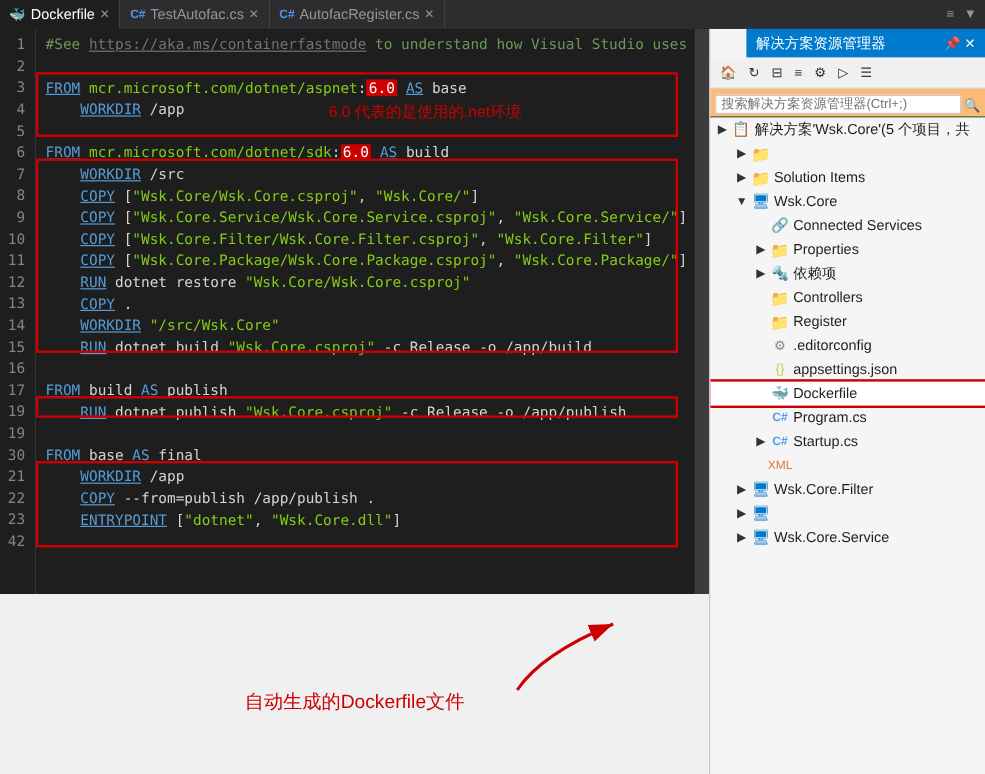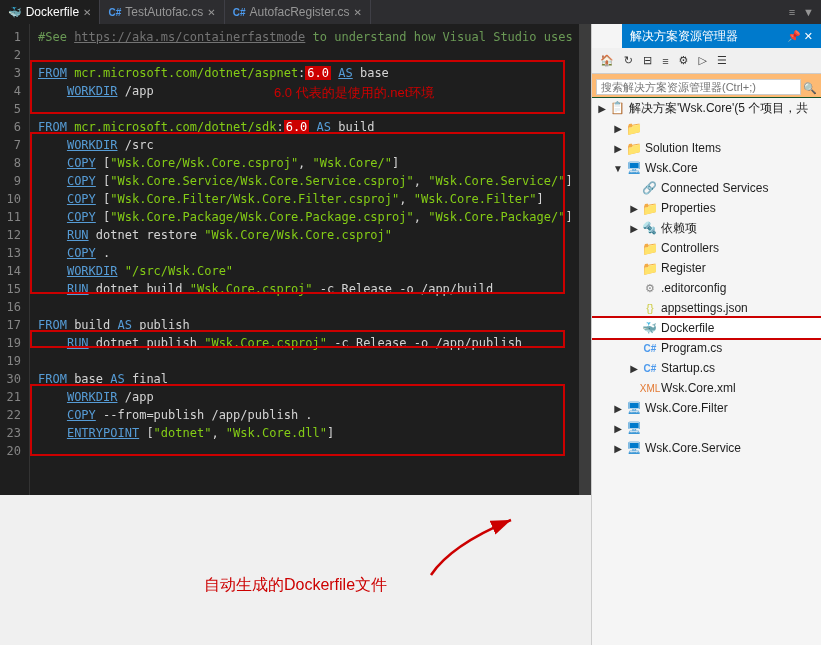--- a/index.html
+++ b/index.html
@@ -297,21 +297,21 @@
             <div>14</div>
             <div>15</div>
             <div>16</div>
             <div>17</div>
             <div>19</div>
             <div>19</div>
             <div>30</div>
             <div>21</div>
             <div>22</div>
             <div>23</div>
-            <div>20</div>
+            <div>42</div>
           </div>
           <div class="code-area">
 
             <div style="position:absolute; left:0; top:36px; right:14px; height:54px; border:2px solid #cc0000; pointer-events:none; z-index:5;"></div>
             <div style="position:absolute; left:0; top:108px; right:14px; height:162px; border:2px solid #cc0000; pointer-events:none; z-index:5;"></div>
             <div style="position:absolute; left:0; top:306px; right:14px; height:18px; border:2px solid #cc0000; pointer-events:none; z-index:5;"></div>
             <div style="position:absolute; left:0; top:360px; right:14px; height:72px; border:2px solid #cc0000; pointer-events:none; z-index:5;"></div>
 
             <div style="position:absolute; left:244px; top:60px; color:#cc0000; font-size:13px; font-family:'Microsoft YaHei',Arial,sans-serif; pointer-events:none; z-index:10; white-space:nowrap;">6.0 代表的是使用的.net环境</div>
 
@@ -509,21 +509,20 @@
           <span class="tree-label">Startup.cs</span>
         </div>
 
         <div class="tree-item">
           <div class="tree-indent"></div>
           <div class="tree-indent"></div>
           <div class="tree-expand"> </div>
           <div class="tree-icon">
               <span style="color:#e37933; font-size:10px;">XML</span>
             </div>
-          <span class="tree-label">Wsk.Core.xml</span>
         </div>
 
         <div class="tree-item">
           <div class="tree-indent"></div>
           <div class="tree-expand">▶</div>
           <div class="tree-icon">
               <span style="color:#007acc; font-size:12px;">🖥</span>
             </div>
           <span class="tree-label">Wsk.Core.Filter</span>
         </div>

